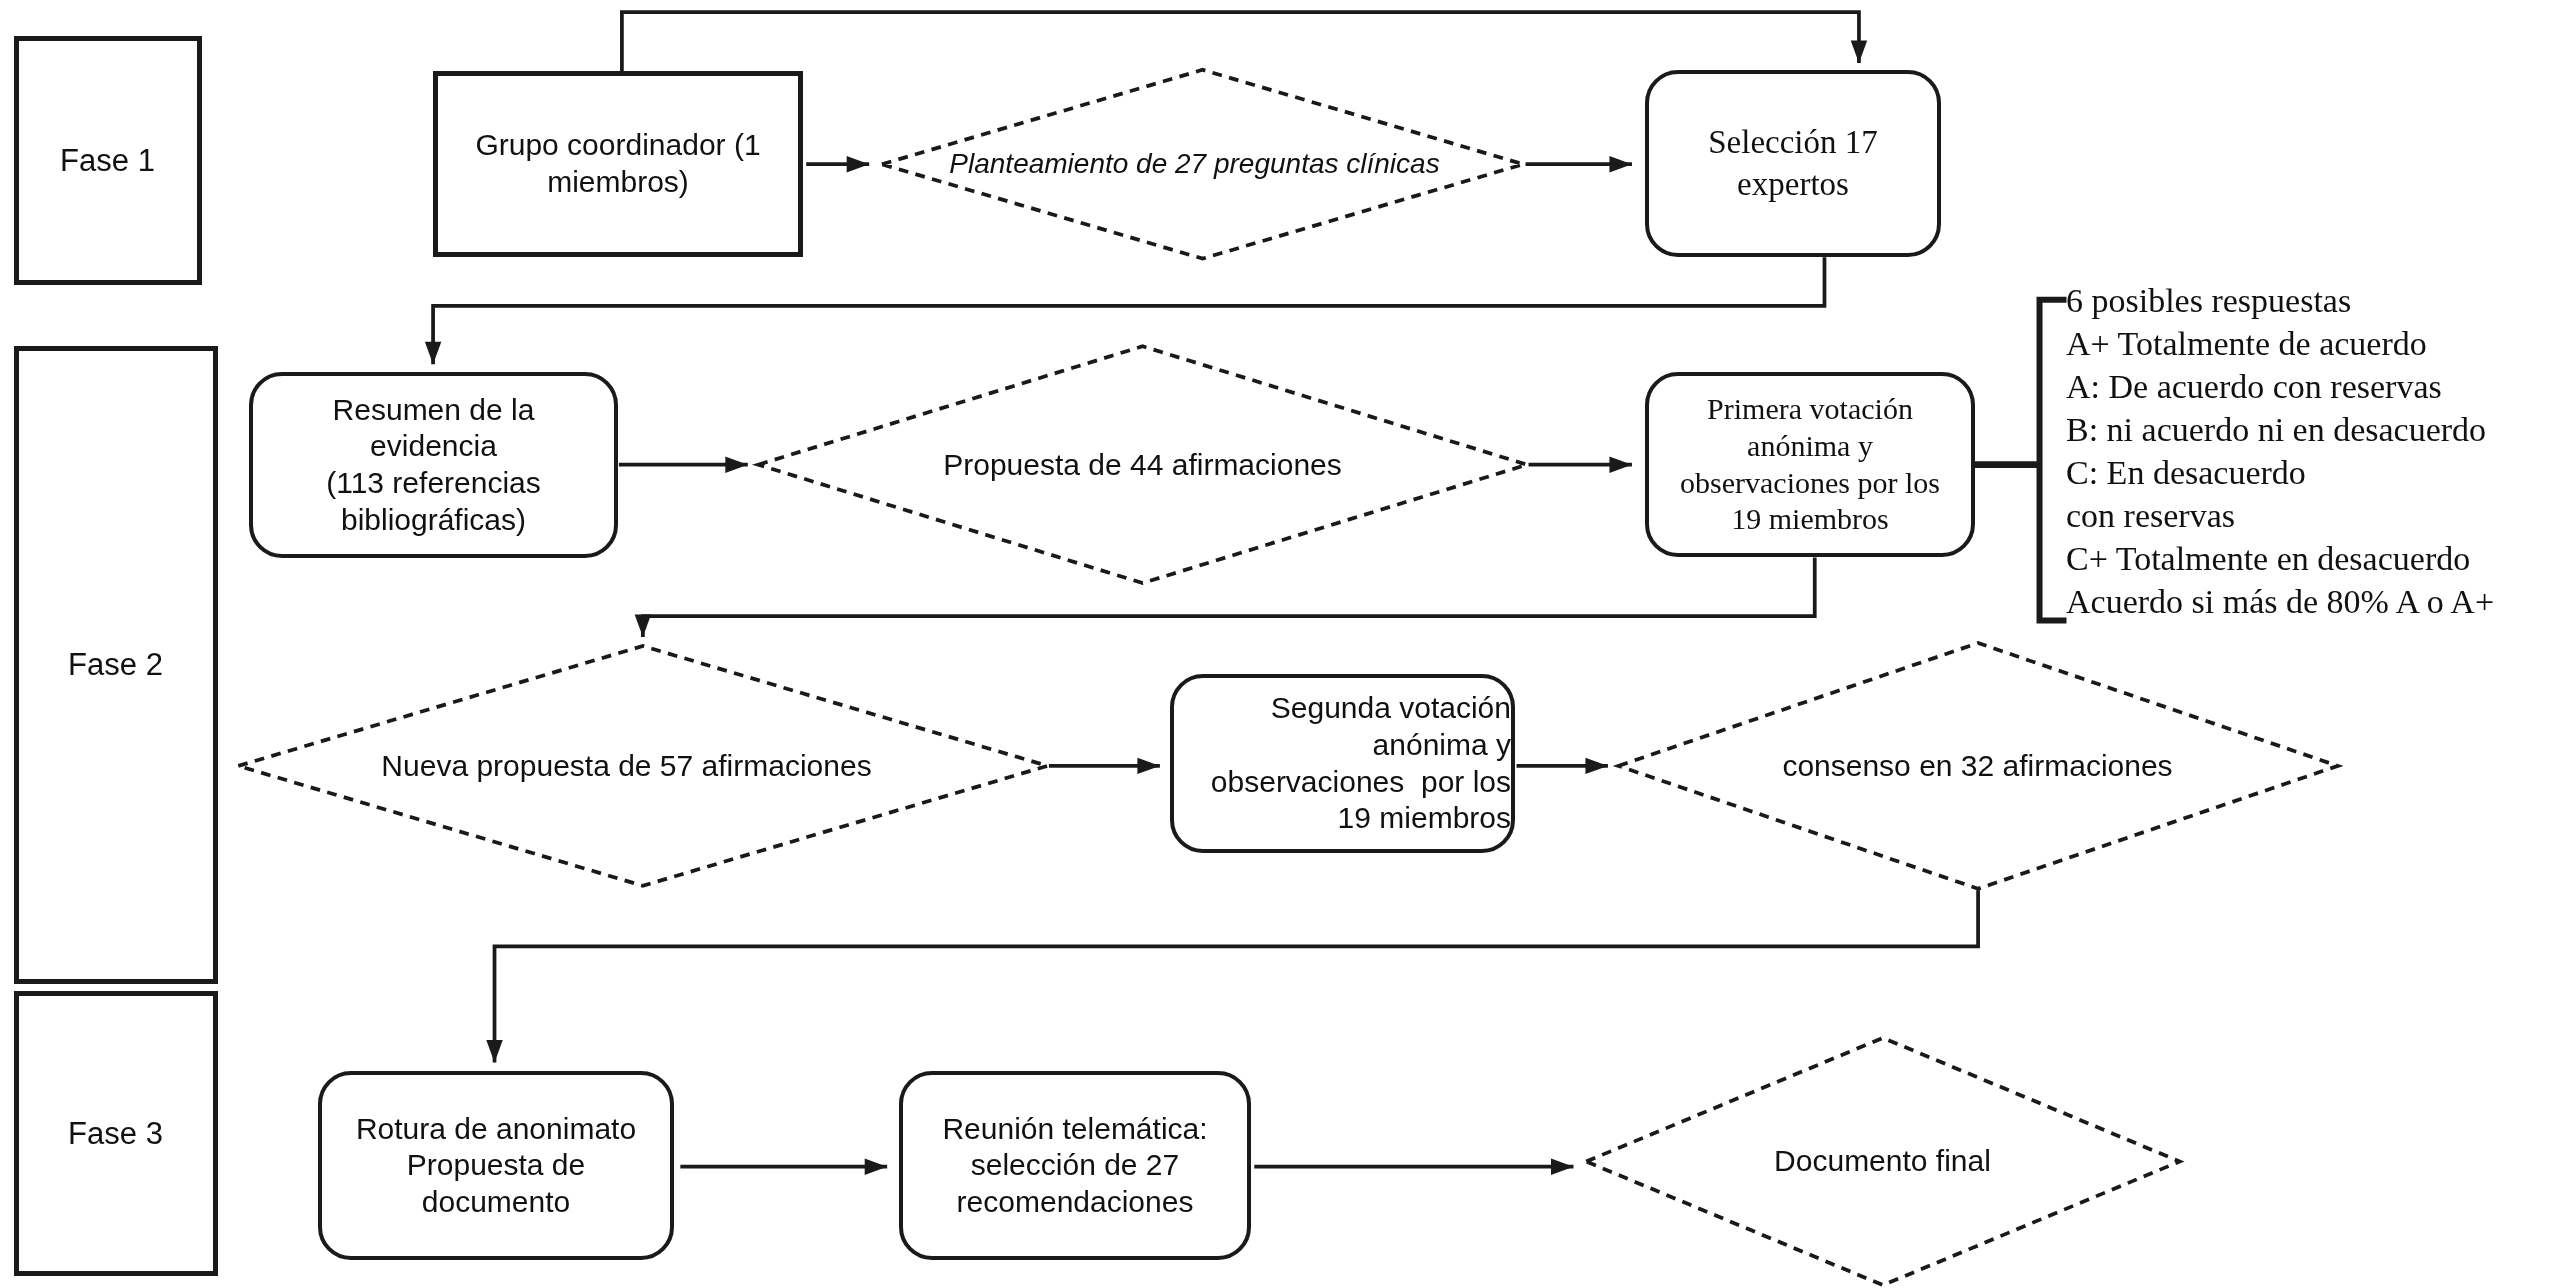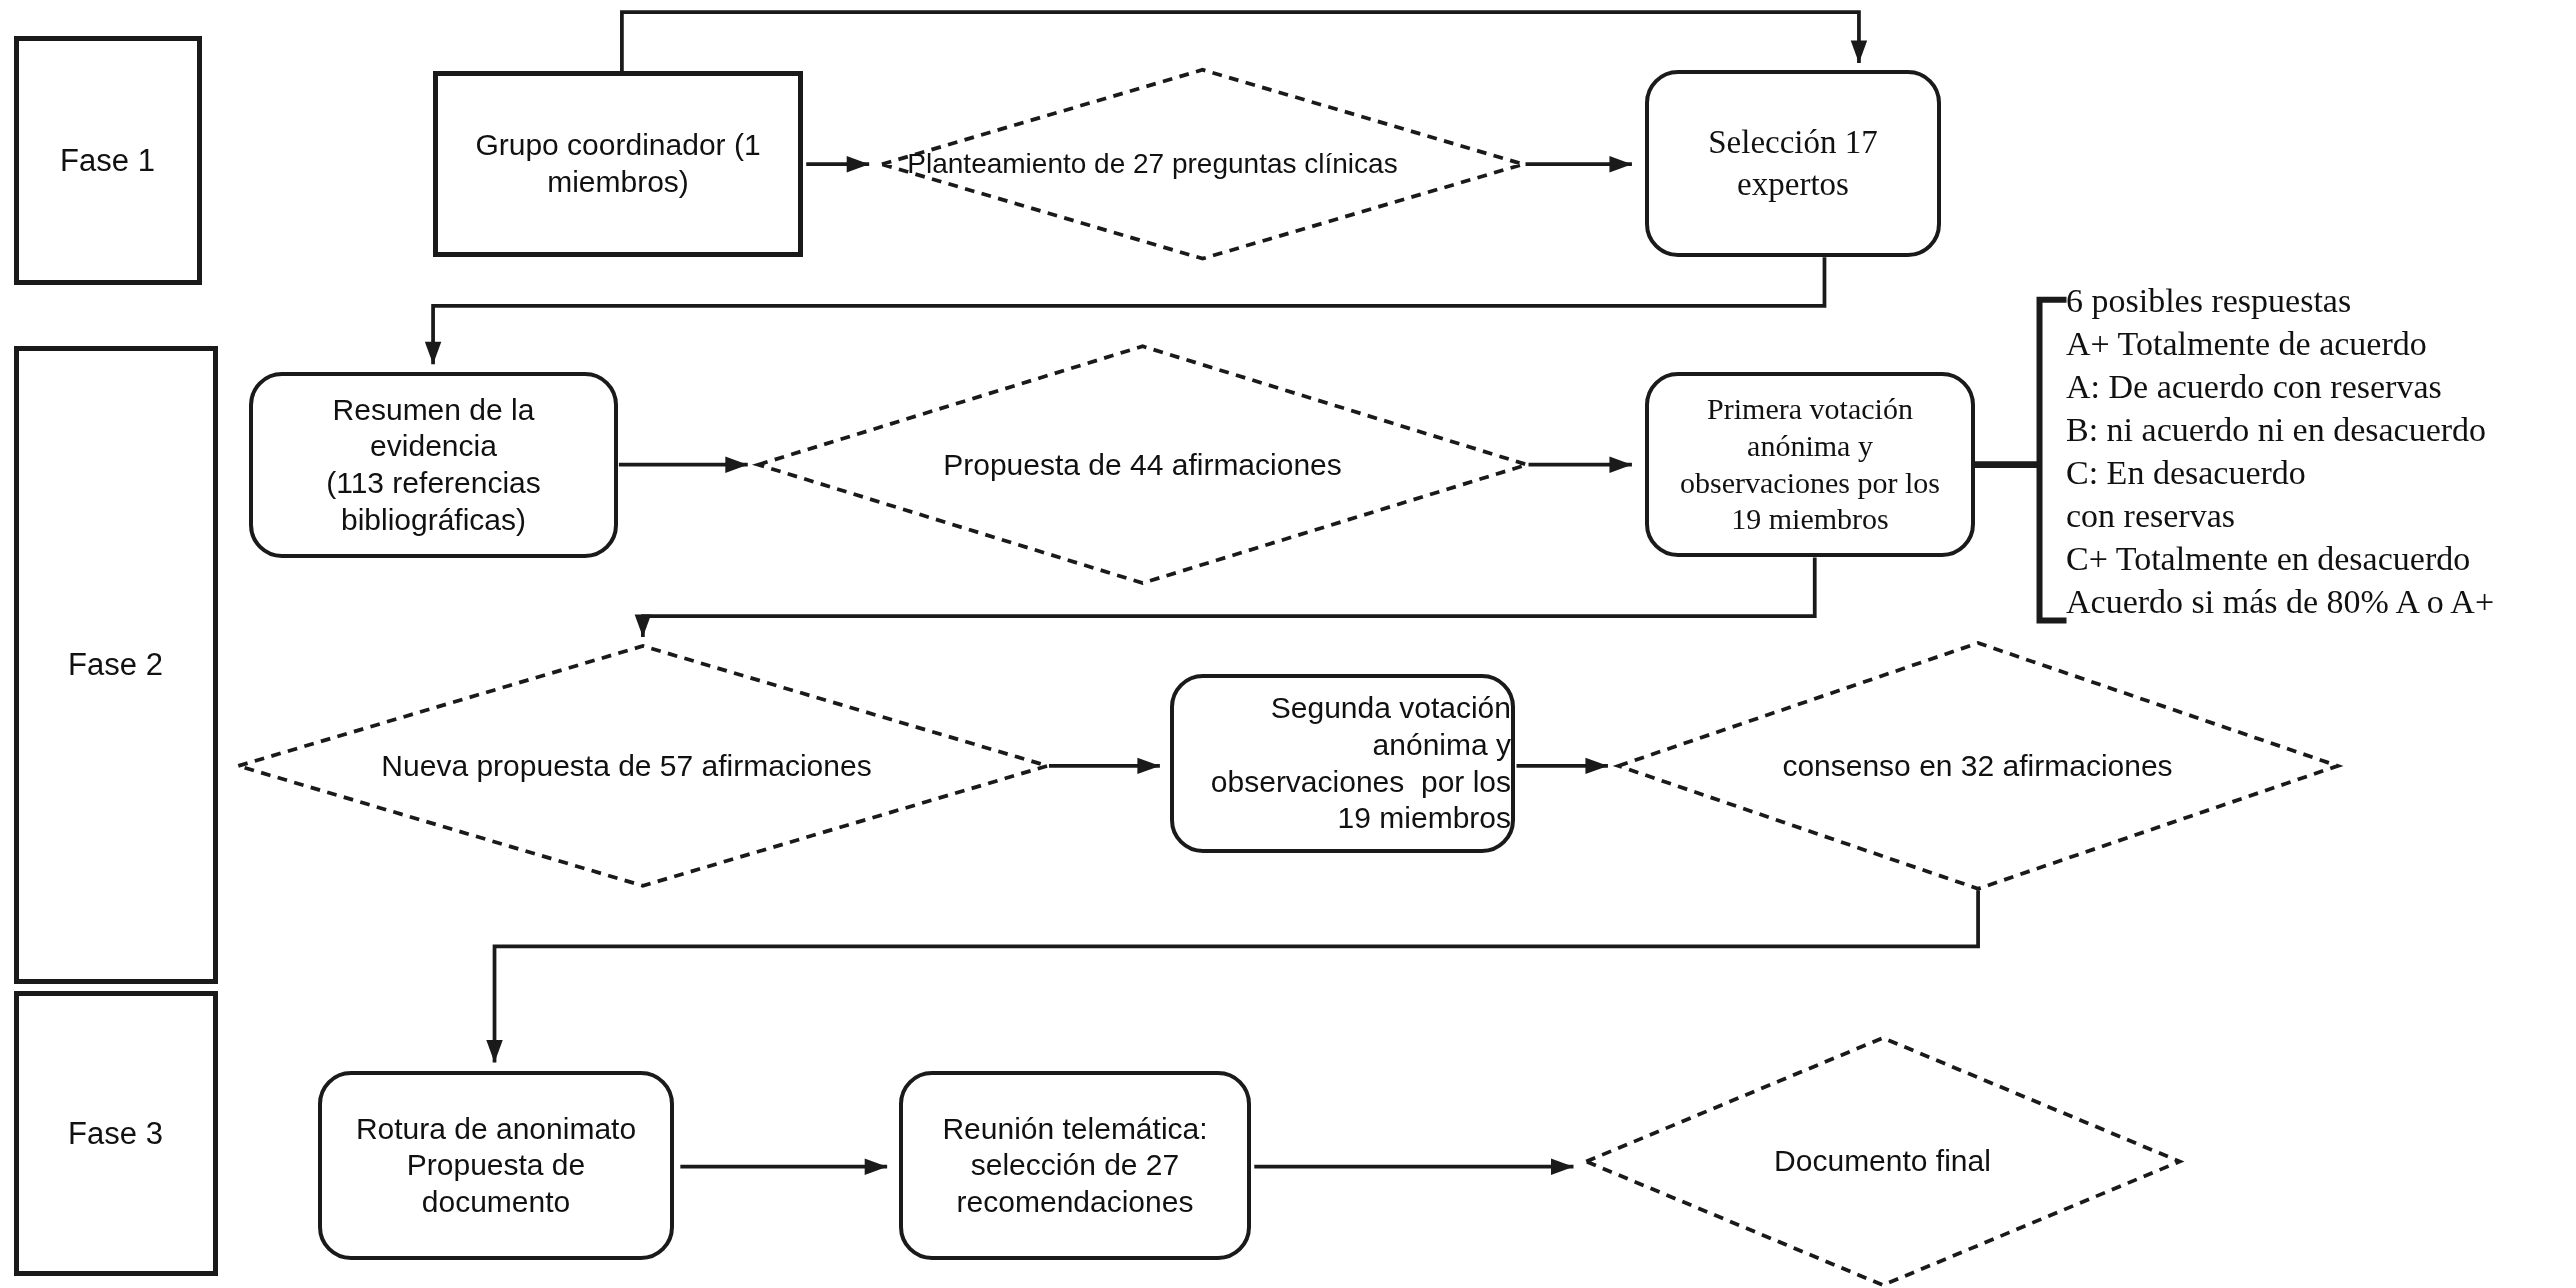--- a/index.html
+++ b/index.html
@@ -86,21 +86,21 @@
   </div>
   <div class="phase" style="left:13.5px;top:991px;width:204px;height:285px;">
     <span>Fase 3</span>
   </div>
 
   <div class="node sharp sans40" style="left:433px;top:71px;width:370px;height:186px;">
     <span class="line">Grupo coordinador (1</span>
     <span class="line">miembros)</span>
   </div>
 
-  <div class="dtext small" style="left:832px;top:119px;width:641px;height:90px;">
+  <div class="dtext small" style="left:874px;top:119px;width:641px;height:90px;font-style:italic;">
     <span>Planteamiento de 27 preguntas clínicas</span>
   </div>
 
   <div class="node rounded serif44" style="left:1645px;top:70px;width:296px;height:187px;">
     <span>Selección 17 expertos</span>
   </div>
 
   <div class="node rounded sans40" style="left:249px;top:372px;width:369px;height:186px;">
     <span class="line">Resumen de la</span>
     <span class="line">evidencia</span>

